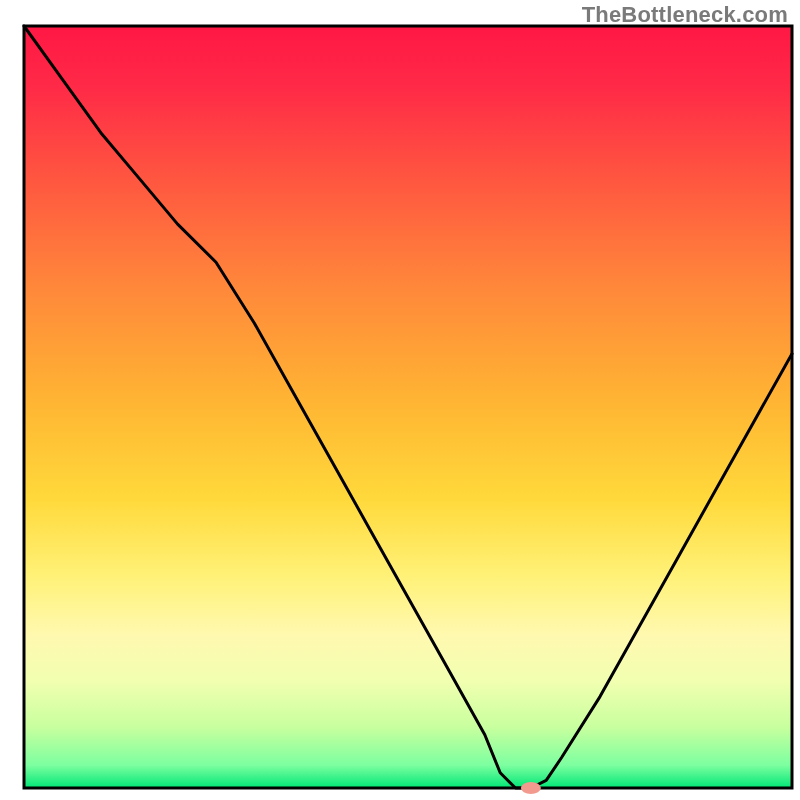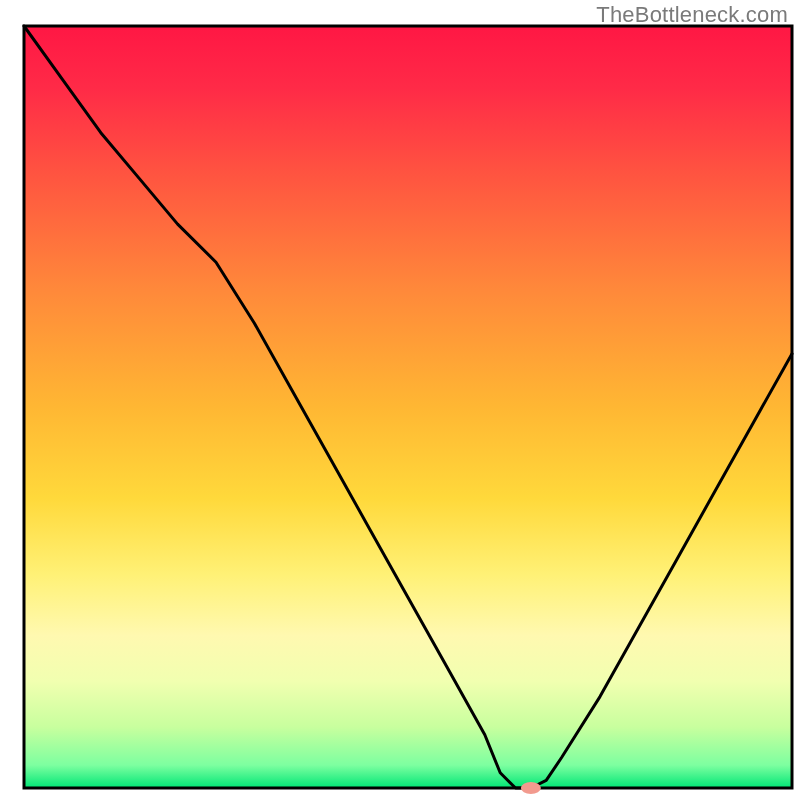--- a/index.html
+++ b/index.html
@@ -14,21 +14,21 @@
     position: relative;
     width: 800px;
     height: 800px;
   }
   .watermark {
     position: absolute;
     top: 2px;
     right: 12px;
     color: #7a7a7a;
     font-size: 22px;
-    font-weight: 400;
+    font-weight: 700;
     letter-spacing: 0.2px;
     z-index: 10;
   }
   svg {
     display: block;
   }
 </style>
 </head>
 <body>
 

